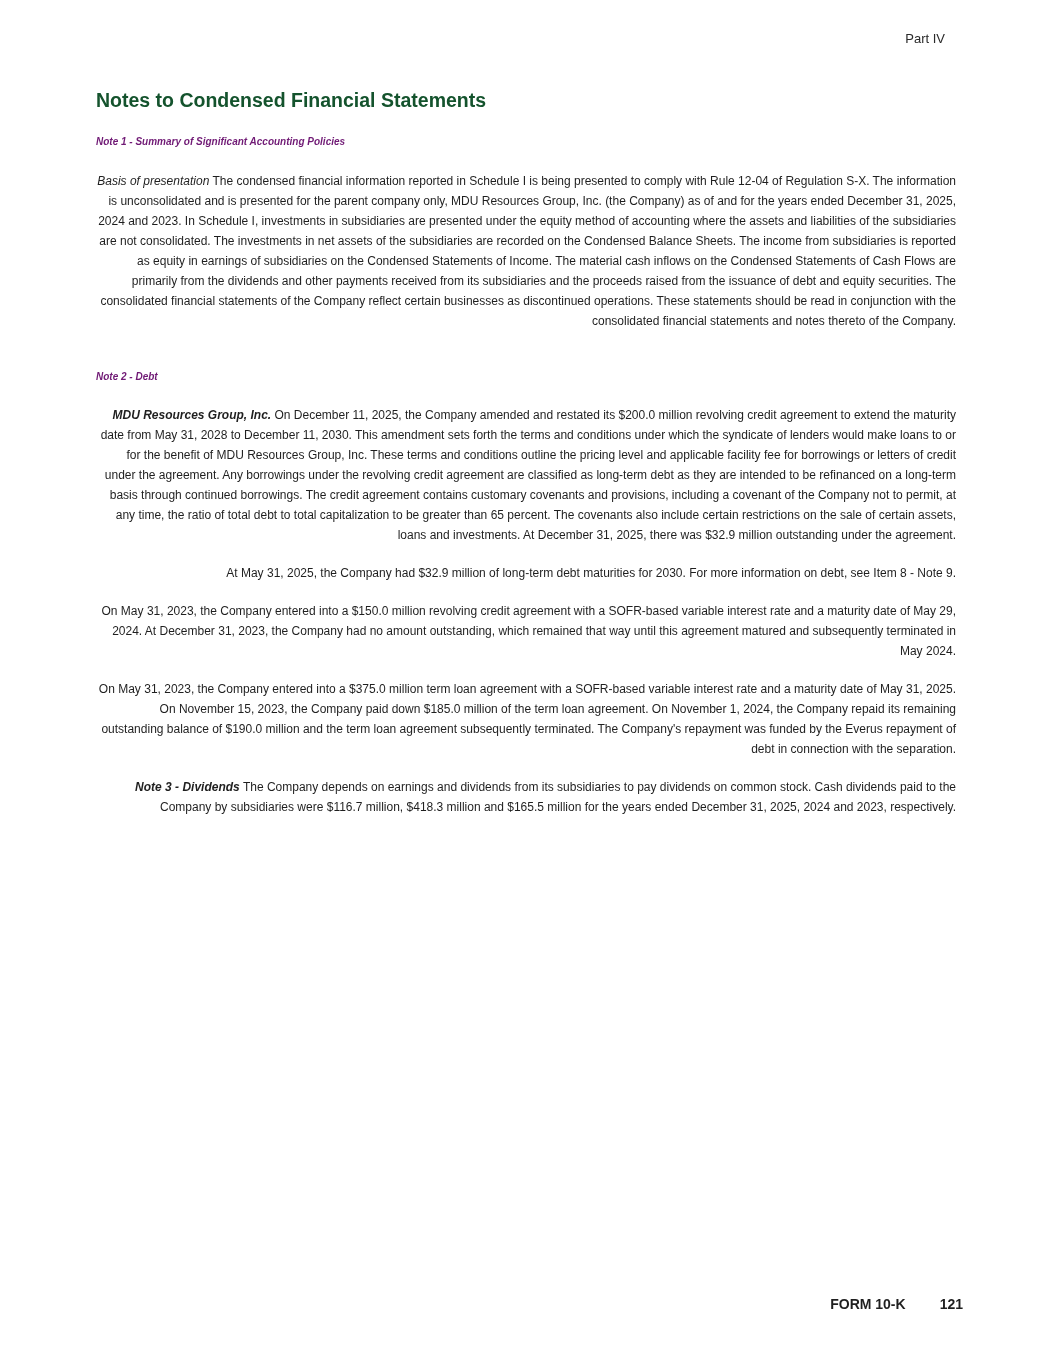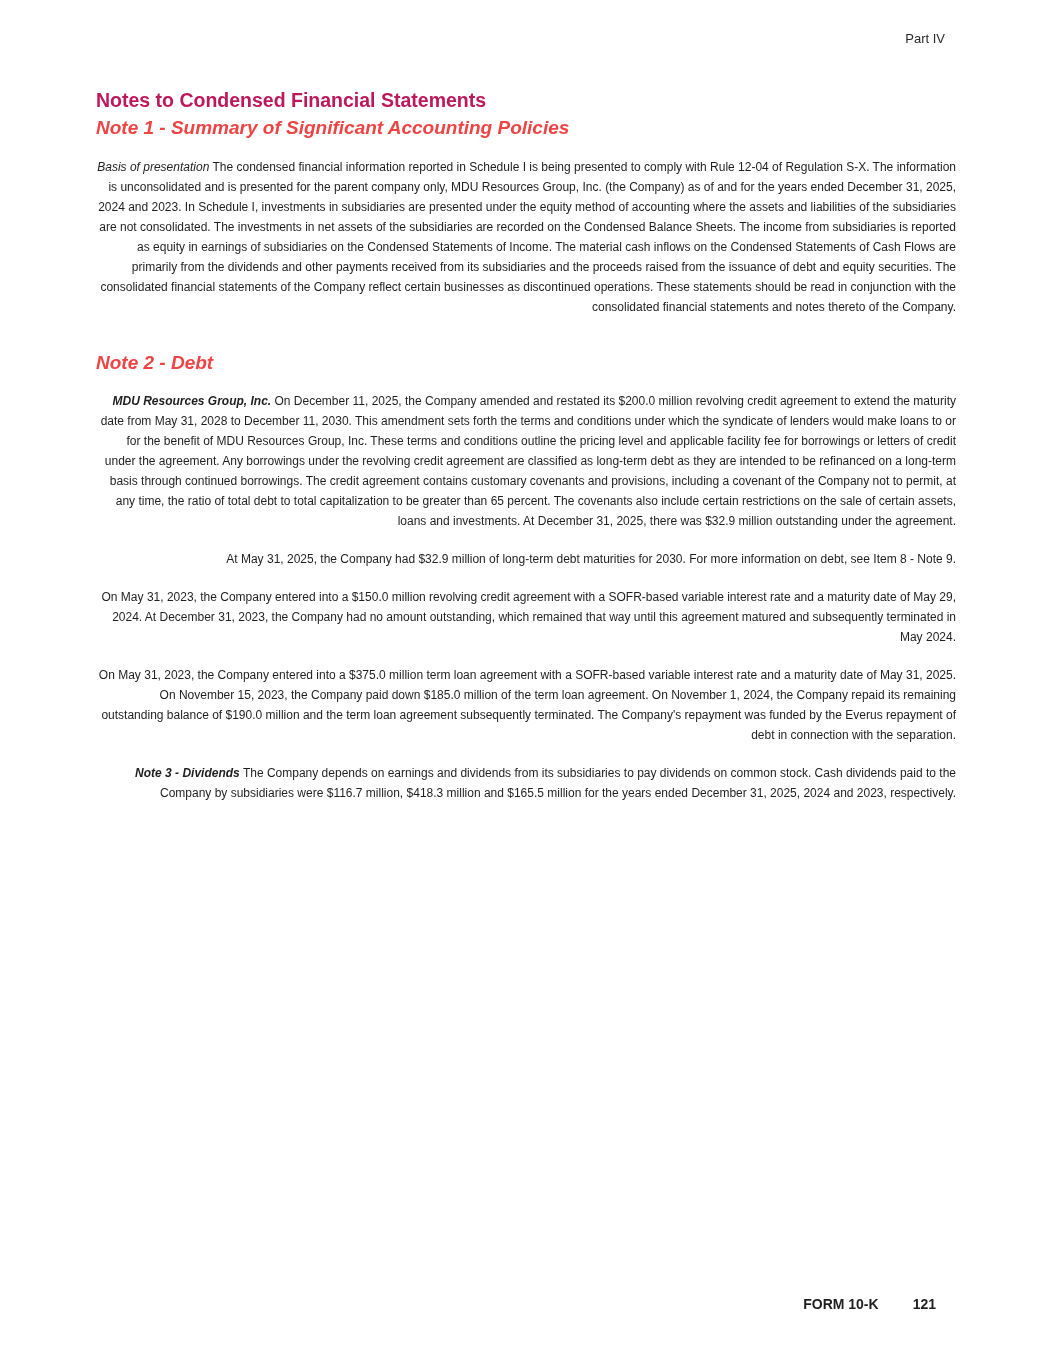--- a/index.html
+++ b/index.html
@@ -31,53 +31,53 @@
     font-size: 13px;
     color: #2a2a2a;
   }
   .content {
     position: absolute;
     top: 88px;
     left: 96px;
     width: 860px;
   }
   h1.section-title {
-    margin: 0 0 6px 0;
+    margin: 0 0 20px 0;
     font-size: 19.5px;
     line-height: 24px;
     font-weight: bold;
-    color: #be185d;
+    color: #14532d;
   }
   h2.note-heading {
     margin: 0 0 0 0;
-    font-size: 19px;
+    font-size: 10px;
     line-height: 20.5px;
     font-weight: bold;
     font-style: italic;
-    color: #ef4444;
+    color: #701a75;
   }
   h2.note-heading.spaced {
     margin-top: 36px;
   }
   .content p {
     margin: 18px 0 0 0;
     font-size: 12px;
     line-height: 20px;
     text-align: right;
   }
   .lead-italic {
     font-style: italic;
   }
   .lead-bold-italic {
     font-weight: bold;
     font-style: italic;
   }
   .page-footer {
     position: absolute;
-    right: 60px;
+    right: 33px;
     bottom: 53px;
     font-size: 14px;
     font-weight: bold;
     color: #1f1f1f;
   }
   .page-footer .form-label {
     margin-right: 34px;
   }
 </style>
 </head>

